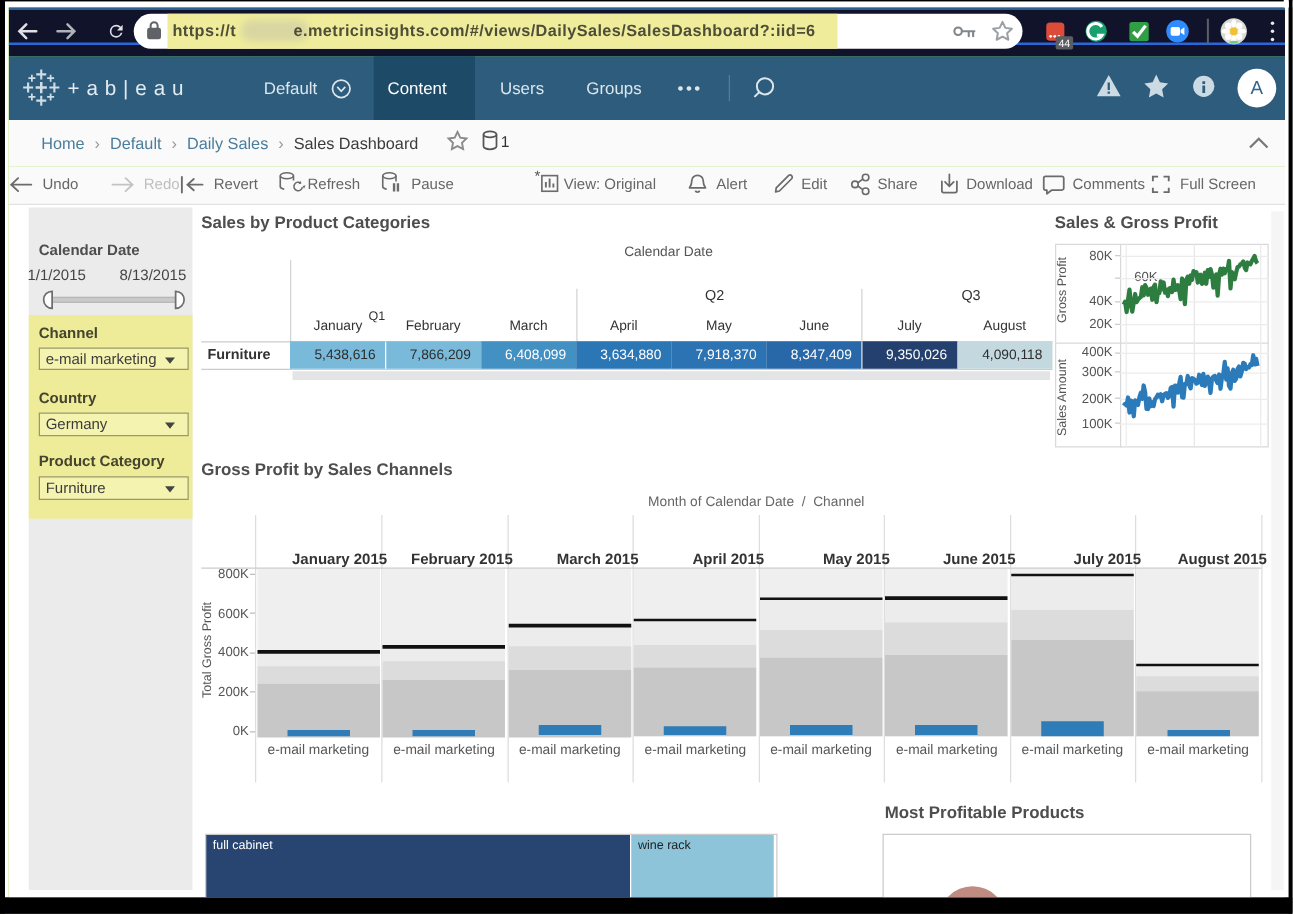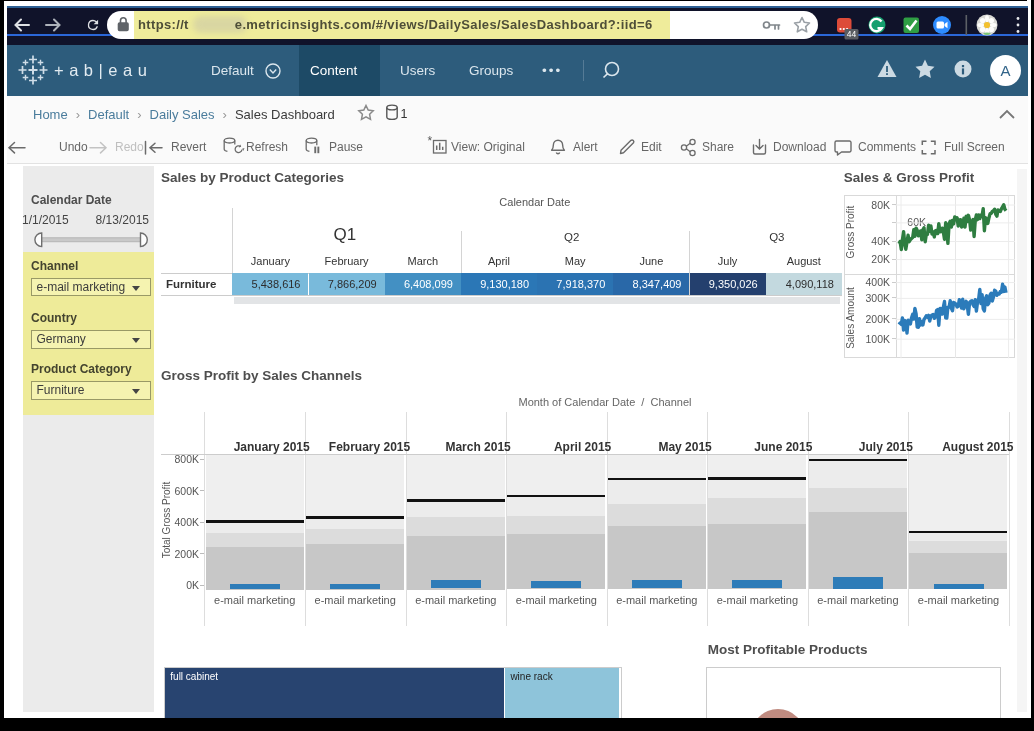--- a/index.html
+++ b/index.html
@@ -217,21 +217,21 @@
 <path d="M752.5 12 V19.5 a1.5 1.5 0 0 0 1.5 1.5 h9 a1.5 1.5 0 0 0 1.5 -1.5 V12"></path>
 <path d="M758.5 6.5 V15.5 M755 12.5 L758.5 16 L762 12.5"></path>
 </g>
 <g transform="translate(-7,0)" stroke="#6b6b6b" stroke-width="1.4" fill="none" stroke-linejoin="round">
 <path d="M836.5 8 h13 a1.5 1.5 0 0 1 1.5 1.5 v8 a1.5 1.5 0 0 1 -1.5 1.5 h-8 l-4 3 v-3 h-1 a1.5 1.5 0 0 1 -1.5 -1.5 v-8 a1.5 1.5 0 0 1 1.5 -1.5 Z"></path>
 </g>
 <g transform="translate(-6,0)" stroke="#6b6b6b" stroke-width="1.5" fill="none">
 <path d="M925.5 8.3 h-4.2 v3.6 M929.8 8.3 h4.2 v3.6 M925.5 20.7 h-4.2 v-3.6 M929.8 20.7 h4.2 v-3.6"></path>
 </g>
       </svg>
-    <div class="ti" style="left:27px;margin-left:25px;">Undo</div>
+    <div class="ti" style="left:27px;">Undo</div>
     <div class="ti" style="left:108px;color:#bfbfbf;">Redo</div>
     <div class="ti" style="left:164px;">Revert</div>
     <div class="ti" style="left:239px;">Refresh</div>
     <div class="ti" style="left:322px;">Pause</div>
     <div class="ti" style="left:444px;">View: Original</div>
     <div class="ti" style="left:566px;">Alert</div>
     <div class="ti" style="left:634px;">Edit</div>
     <div class="ti" style="left:695px;">Share</div>
     <div class="ti" style="left:766px;">Download</div>
     <div class="ti" style="left:851px;">Comments</div>
@@ -252,41 +252,41 @@
     <div class="abs" style="left:16px;top:88.5px;width:131px;height:163px;background:#eeeb99;"></div>
     <div class="abs bold" style="left:24px;top:95px;font-size:12px;color:#44442f;">Channel</div>
     <div class="abs dd" style="left:23.5px;top:114px;">e-mail marketing</div>
     <div class="abs bold" style="left:24px;top:147.5px;font-size:12px;color:#44442f;">Country</div>
     <div class="abs dd" style="left:23.5px;top:166.5px;">Germany</div>
     <div class="abs bold" style="left:24px;top:198.5px;font-size:12px;color:#44442f;">Product Category</div>
     <div class="abs dd" style="left:23.5px;top:217.5px;">Furniture</div>
 
     <div class="abs bold" style="left:154px;top:6px;font-size:13.5px;color:#4e4e4e;">Sales by Product Categories</div>
     <div class="abs" style="left:377.8px;top:32.5px;width:300px;font-size:11px;color:#555;text-align:center;">Calendar Date</div>
-    <div class="abs" style="left:287.9px;top:61px;width:100px;font-size:17px;color:#333;text-align:center;">Q1</div>
+    <div class="abs" style="left:287.9px;top:84px;width:100px;font-size:10px;color:#333;text-align:left;">Q1</div>
     <div class="abs" style="left:514.7px;top:67.5px;width:100px;font-size:11.5px;color:#333;text-align:center;">Q2</div>
     <div class="abs" style="left:719.8px;top:67.5px;width:100px;font-size:11.5px;color:#333;text-align:center;">Q3</div>
     <div class="abs" style="left:225.3px;top:44.5px;width:1px;height:87.5px;background:#d4d4d4;"></div>
     <div class="abs" style="left:454px;top:67px;width:1px;height:65px;background:#d4d4d4;"></div>
     <div class="abs" style="left:682.4px;top:67px;width:1px;height:65px;background:#d4d4d4;"></div>
     <div class="abs" style="left:213.4px;top:91.5px;width:100px;font-size:11px;color:#333;text-align:center;">January</div>
     <div class="abs" style="left:289.6px;top:91.5px;width:100px;font-size:11px;color:#333;text-align:center;">February</div>
     <div class="abs" style="left:365.8px;top:91.5px;width:100px;font-size:11px;color:#333;text-align:center;">March</div>
     <div class="abs" style="left:442.0px;top:91.5px;width:100px;font-size:11px;color:#333;text-align:center;">April</div>
     <div class="abs" style="left:518.2px;top:91.5px;width:100px;font-size:11px;color:#333;text-align:center;">May</div>
     <div class="abs" style="left:594.4px;top:91.5px;width:100px;font-size:11px;color:#333;text-align:center;">June</div>
     <div class="abs" style="left:670.6px;top:91.5px;width:100px;font-size:11px;color:#333;text-align:center;">July</div>
     <div class="abs" style="left:746.8px;top:91.5px;width:100px;font-size:11px;color:#333;text-align:center;">August</div>
     <div class="abs" style="left:154px;top:109px;width:681px;height:1px;background:#ccc;"></div>
     <div class="abs" style="left:154px;top:131.5px;width:681px;height:1px;background:#ccc;"></div>
     <div class="abs bold" style="left:159px;top:109.5px;height:22px;line-height:22px;font-size:11.5px;color:#333;">Furniture</div>
     <div class="hcell" style="left:225.3px;top:109.5px;width:76.2px;background:#79badb;color:#2d2d2d;">5,438,616</div>
     <div class="hcell" style="left:301.5px;top:109.5px;width:76.2px;background:#79badb;color:#2d2d2d;">7,866,209</div>
     <div class="hcell" style="left:377.7px;top:109.5px;width:76.2px;background:#4390c3;color:#fff;">6,408,099</div>
-    <div class="hcell" style="left:453.9px;top:109.5px;width:76.2px;background:#2b77b6;color:#fff;">9,130,180</div>
+    <div class="hcell" style="left:453.9px;top:109.5px;width:76.2px;background:#2b77b6;color:#fff;">3,634,880</div>
     <div class="hcell" style="left:530.1px;top:109.5px;width:76.2px;background:#2b73b2;color:#fff;">7,918,370</div>
     <div class="hcell" style="left:606.3px;top:109.5px;width:76.2px;background:#2968a8;color:#fff;">8,347,409</div>
     <div class="hcell" style="left:682.5px;top:109.5px;width:76.2px;background:#24406e;color:#fff;">9,350,026</div>
     <div class="hcell" style="left:758.7px;top:109.5px;width:76.2px;background:#c3d9df;color:#2d2d2d;">4,090,118</div>
     <div class="abs" style="left:227px;top:133.5px;width:606px;height:6.5px;background:#e2e4e6;"></div>
 
     <div class="abs bold" style="left:836.8px;top:6.5px;font-size:13.5px;color:#4e4e4e;">Sales &amp; Gross Profit</div>
     <div class="abs" style="left:836.8px;top:31.6px;width:171.7px;height:163.2px;border:1px solid #d9d9d9;box-sizing:border-box;"></div>
     <div class="abs" style="left:836.8px;top:110.9px;width:171.7px;height:1px;background:#d9d9d9;"></div>
     <div class="abs" style="left:888.5px;top:31.6px;width:1px;height:163.2px;background:#d9d9d9;"></div>

